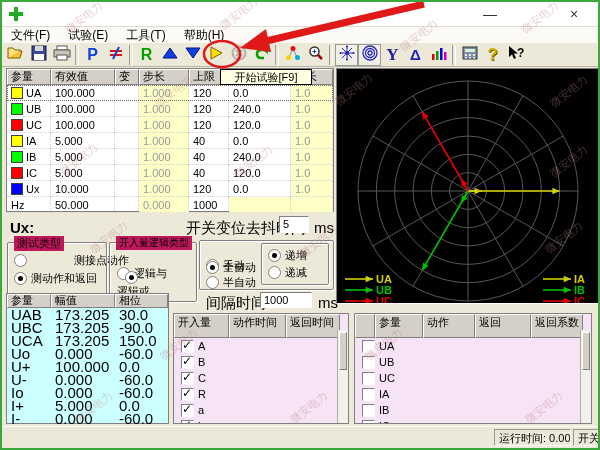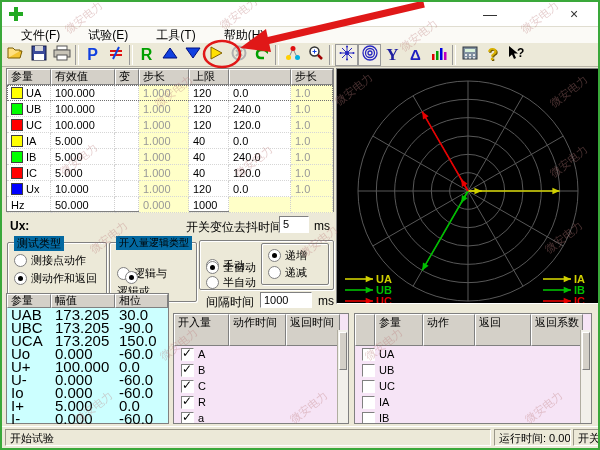--- a/index.html
+++ b/index.html
@@ -7,61 +7,61 @@
        box-sizing:border-box;font-family:"Liberation Sans","DejaVu Sans",sans-serif;overflow:hidden;}
   
   .titlebar{position:absolute;left:0;top:0;width:596px;height:24px;background:#ffffff;
             display:flex;align-items:center;border-bottom:1px solid #e0ddd0;}
   .app-icon{width:14px;height:14px;margin:0 6px 0 7px;position:relative;}
   .app-icon:before{content:"";position:absolute;left:5px;top:0;width:4px;height:14px;background:#22aa22;}
   .app-icon:after{content:"";position:absolute;left:0;top:5px;width:14px;height:4px;background:#22aa22;}
   .title-text{font-size:12px;color:#000;}
   .win-btn{position:absolute;top:2px;width:28px;height:20px;text-align:center;font-size:14px;color:#333;line-height:20px;cursor:default;}
   .menubar{position:absolute;left:0;top:25px;width:596px;height:16px;background:#fbfaf6;font-size:12px;display:flex;align-items:center;}
-  .menu-item{padding:5px 9px;color:#000;margin-left:10px;}
+  .menu-item{padding:5px 9px;color:#000;}
   .toolbar{position:absolute;left:0;top:41px;width:596px;height:24px;background:#ece9d8;
            border-bottom:1px solid #b9b5a8;display:flex;align-items:center;padding-left:2px;box-sizing:border-box;}
   .tb{width:23px;height:22px;display:flex;align-items:center;justify-content:center;flex:0 0 auto;}
   .tb.bordered{border:1px solid #9a9a9a;background:#f2efe4;width:21px;height:20px;}
   .tsep{width:2px;height:20px;border-left:1px solid #9a9a9a;border-right:1px solid #ffffff;margin:0 2px;flex:0 0 auto;}
   .glyph{font-weight:bold;font-size:14px;}
   
   .param-table{position:absolute;left:4px;top:66px;width:328px;height:144px;background:#fff;border:1px solid #808080;box-sizing:border-box;}
   .phead,.prow{display:grid;grid-template-columns:44px 64px 24px 50px 40px 62px 42px;}
   .ph{background:#d4d0c8;border:1px solid;border-color:#fff #808080 #808080 #fff;font-size:11px;
       height:14px;line-height:13px;padding-left:3px;box-sizing:content-box;overflow:hidden;}
   .prow{height:16px;}
   .prow.focused{outline:1px dotted #707070;outline-offset:-1px;}
   .pc{font-size:11px;line-height:16px;padding-left:4px;border-right:1px dotted #cfcfcf;border-bottom:1px dotted #d6d6d6;
       overflow:hidden;white-space:nowrap;display:flex;align-items:center;}
   .ycell{background:#ffffc8;color:#989898;}
   .swatch{display:inline-block;width:10px;height:10px;border:1px solid #404040;margin-right:3px;flex:0 0 auto;}
   .tooltip{position:absolute;left:218px;top:67px;width:90px;height:14px;background:#ffffe1;border:1px solid #000;
            font-size:11px;line-height:14px;text-align:center;z-index:30;}
   
-  .lbl{position:absolute;font-size:12px;color:#000;white-space:nowrap;}
+  .lbl{position:absolute;font-size:15px;color:#000;white-space:nowrap;}
   .combo{position:absolute;left:30px;top:213px;width:120px;height:19px;background:#fff;border:1px solid;
          border-color:#808080 #fff #fff #808080;box-sizing:border-box;font-size:11px;line-height:17px;padding-left:4px;}
   .combo-btn{position:absolute;right:1px;top:1px;width:15px;height:15px;background:#d4d0c8;border:1px solid;
              border-color:#fff #808080 #808080 #fff;font-size:8px;text-align:center;line-height:14px;}
   .tinput{position:absolute;background:#fff;border:1px solid;border-color:#808080 #fff #fff #808080;
           box-sizing:border-box;font-size:11px;line-height:15px;padding-left:3px;}
   .groupbox{position:absolute;border:1px solid #808080;border-radius:2px;box-shadow:1px 1px 0 #fff inset, 1px 1px 0 #fff;}
-  .gtitle{position:absolute;top:-7px;left:6px;background:#0369a1;font-size:11px;padding:0 3px;white-space:nowrap;}
+  .gtitle{position:absolute;top:-7px;left:6px;background:#be185d;font-size:11px;padding:0 3px;white-space:nowrap;}
   .radio-row{position:absolute;display:flex;align-items:center;font-size:11px;white-space:nowrap;}
   .radio{width:11px;height:11px;border-radius:50%;background:#fff;border:1px solid #808080;margin-right:4px;position:relative;flex:0 0 auto;}
   .radio.sel:after{content:"";position:absolute;left:3px;top:3px;width:5px;height:5px;border-radius:50%;background:#000;}
   
   .mtable{position:absolute;left:4px;top:291px;width:163px;height:131px;border:1px solid #808080;background:#ccffff;box-sizing:border-box;}
   .mhead{display:grid;grid-template-columns:44px 64px 53px;}
   .mh{background:#d4d0c8;border:1px solid;border-color:#fff #808080 #808080 #fff;font-size:11px;height:12px;line-height:11px;padding-left:3px;}
   .mrow{display:grid;grid-template-columns:44px 64px 53px;height:13px;}
   .mc{font-size:15px;line-height:13px;padding-left:4px;white-space:nowrap;overflow:hidden;}
   .ptable{position:absolute;top:311px;border:1px solid #808080;background:#f6e4f6;box-sizing:border-box;overflow:hidden;}
-  .ptable .hrow{display:grid;height:32px;}
+  .ptable .hrow{display:grid;height:24px;}
   .pth{background:#d4d0c8;border:1px solid;border-color:#fff #808080 #808080 #fff;font-size:11px;line-height:14px;padding-left:3px;overflow:hidden;}
   .ptrow{display:grid;height:16px;align-items:center;}
   .ptc{font-size:11px;padding-left:4px;display:flex;align-items:center;overflow:hidden;}
   .cbx{width:11px;height:11px;background:#fff;border:1px solid;border-color:#808080 #fff #fff #808080;
        margin:0 4px 0 3px;position:relative;flex:0 0 auto;}
   .cbx.on:after{content:"✓";position:absolute;left:0px;top:-3px;font-size:12px;font-weight:bold;color:#000;}
   .vscroll{position:absolute;top:16px;right:0;width:10px;bottom:0;background:#f2f0ea;border-left:1px solid #b0ada0;}
   .vthumb{position:absolute;left:1px;top:2px;width:8px;height:38px;background:#d4d0c8;border:1px solid;border-color:#fff #808080 #808080 #fff;box-sizing:border-box;}
   
   .chart{position:absolute;left:334px;top:66px;width:263px;height:236px;background:#000;
@@ -343,30 +343,31 @@
           </div>
           <div class="pc">50.000</div>
           <div class="pc"></div>
           <div class="pc ycell">0.000</div>
           <div class="pc">1000</div>
           <div class="pc ycell"></div>
           <div class="pc ycell"></div>
         </div>
       </div>
   </div>
+  <div class="tooltip">开始试验[F9]</div>
 
   <span class="lbl" style="left:8px;top:217px;font-weight:bold;">Ux:</span>
   <span class="lbl" style="left:184px;top:217px;">开关变位去抖时间</span>
   <div class="tinput" style="left:277px;top:214px;width:30px;height:17px;">5</div>
   <span class="lbl" style="left:312px;top:217px;">ms</span>
 
   <div class="groupbox" style="left:5px;top:240px;width:98px;height:58px;">
     <span class="gtitle">测试类型</span>
   </div>
-  <div class="radio-row" style="left:12px;top:251px;">
+  <div class="radio-row" style="left:12px;top:251px;gap:43px;">
     <span class="radio"></span>
       <span>测接点动作</span>
     </div>
   <div class="radio-row" style="left:12px;top:269px;justify-content:flex-end;">
     <span class="radio sel"></span>
       <span>测动作和返回</span>
     </div>
 
   <div class="groupbox" style="left:107px;top:240px;width:86px;height:58px;">
     <span class="gtitle" style="font-size:10px;">开入量逻辑类型</span>
@@ -639,21 +640,20 @@
         <line x1="206" y1="221" x2="234" y2="221" stroke="#00c000" stroke-width="1.6"></line>
         <polygon points="234 221 226.69528847750152 224.26208362447656 226.69528847750152 217.73791637552344" fill="#00c000"></polygon>
         <text x="237" y="225" fill="#00c000" font-size="11" font-weight="bold" font-family="&quot;Liberation Sans&quot;,sans-serif">IB</text>
         <line x1="206" y1="232" x2="234" y2="232" stroke="#e80000" stroke-width="1.6"></line>
         <polygon points="234 232 226.69528847750152 235.26208362447656 226.69528847750152 228.73791637552344" fill="#e80000"></polygon>
         <text x="237" y="236" fill="#e80000" font-size="11" font-weight="bold" font-family="&quot;Liberation Sans&quot;,sans-serif">IC</text>
       </svg>
   </div>
 
   <div class="statusbar">
-    <div class="sseg" style="left:3px;width:486px;">开始试验</div>
     <div class="sseg" style="left:492px;width:77px;">运行时间: 0.00s</div>
     <div class="sseg" style="left:571px;width:40px;">开关量: A</div>
   </div>
 
   <div id="wmlayer">
     <span class="wm" style="left:60px;top:8px;">微安电力</span>
     <span class="wm" style="left:215px;top:4px;">微安电力</span>
     <span class="wm" style="left:395px;top:26px;">微安电力</span>
     <span class="wm" style="left:516px;top:8px;">微安电力</span>
     <span class="wm" style="left:150px;top:82px;">微安电力</span>

